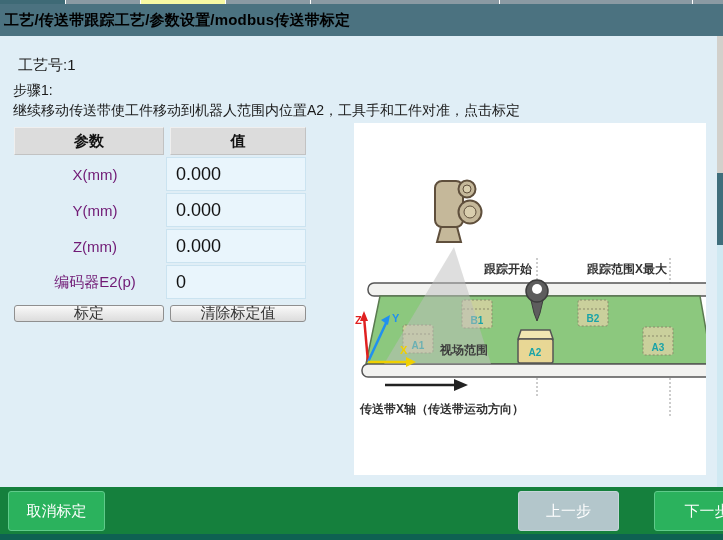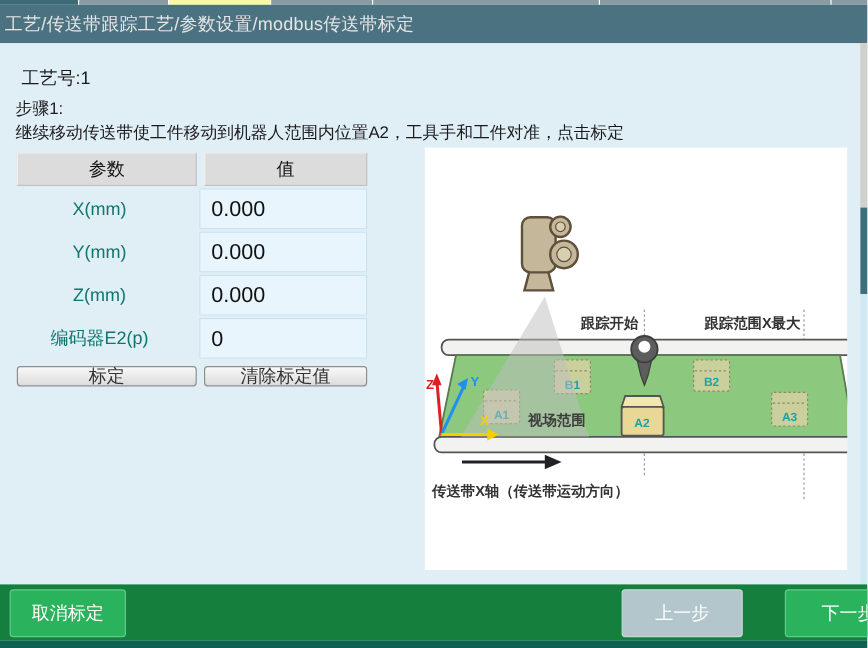--- a/index.html
+++ b/index.html
@@ -4,37 +4,37 @@
 <style>
   * { margin:0; padding:0; box-sizing:border-box; }
   html,body { width:723px; height:540px; overflow:hidden; }
   body { font-family:"Liberation Sans","DejaVu Sans",sans-serif; }
   .screen { position:relative; width:723px; height:540px; background:#e0eef6; overflow:hidden; }
 
   .tab-strip { position:absolute; left:0; top:0; width:723px; height:4px; background:#ffffff; }
 
   .title-bar { position:absolute; left:0; top:4px; width:723px; height:32px; background:#4b7280;
                display:flex; align-items:center; padding-left:4px; }
-  .title-bar .title { color:#e5e5e5; font-size:15px; font-weight:400; letter-spacing:0.2px; }
+  .title-bar .title { color:#000000; font-size:15px; font-weight:700; letter-spacing:0.2px; }
 
   .content { position:absolute; left:0; top:36px; width:717px; height:451px; background:#e0eef6; }
 
   .txt { position:absolute; color:#1a1a1a; }
   .process-no { left:18px; top:20px; font-size:15px; }
   .step { left:13px; top:46px; font-size:14px; }
   .instruction { left:13px; top:66px; font-size:14px; }
 
   .th { position:absolute; height:28px; background:#dcdcdc; border:1px solid #c2c2c2;
         border-top-color:#efefef; border-left-color:#efefef;
         display:flex; align-items:center; justify-content:center;
-        font-size:15px; font-weight:normal; color:#111; }
+        font-size:15px; font-weight:bold; color:#111; }
   .th1 { left:14px; top:91px; width:150px; }
   .th2 { left:170px; top:91px; width:136px; }
 
-  .row-label { position:absolute; left:8px; width:150px; height:34px; font-size:15px; color:#0f766e;
+  .row-label { position:absolute; left:20px; width:150px; height:34px; font-size:15px; color:#701a75;
                display:flex; align-items:center; justify-content:center; }
   .row-value { position:absolute; left:166px; width:140px; height:34px; background:#e9f5fc;
                border:1px solid #cbe3f0; font-size:18px; color:#111;
                display:flex; align-items:center; padding-left:9px; }
 
   .gray-btn { position:absolute; top:269px; height:17px; background:linear-gradient(#f9f9f9,#dcdcdc);
               border:1px solid #8f8f8f; border-radius:3px; font-size:15px; color:#333;
               display:flex; align-items:center; justify-content:center;
               font-family:"Liberation Sans","DejaVu Sans",sans-serif;text-align:center; }
   .btn-cal { left:14px; width:150px; }

